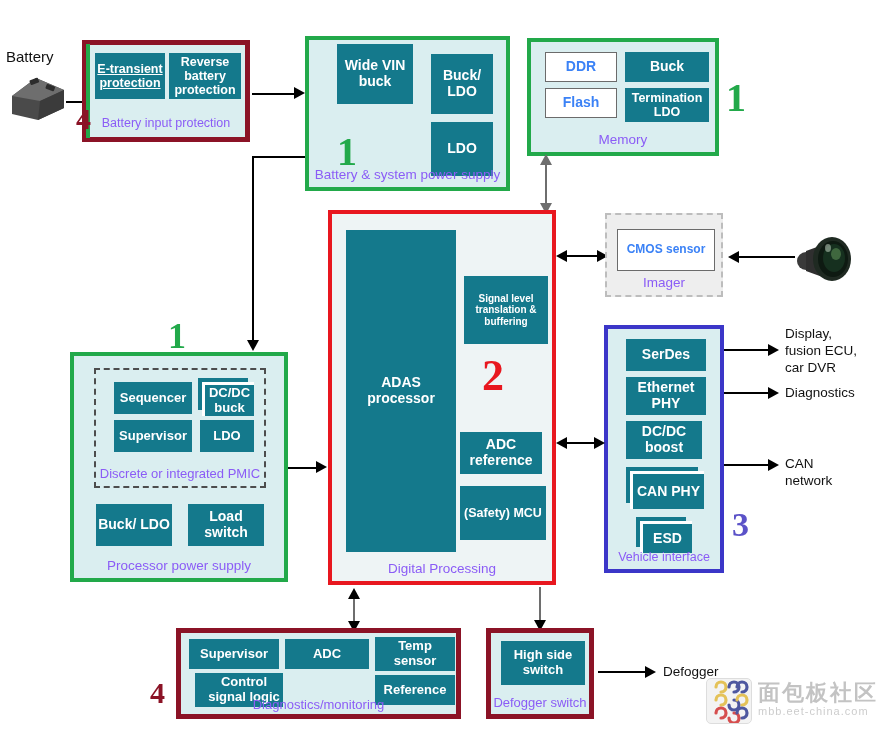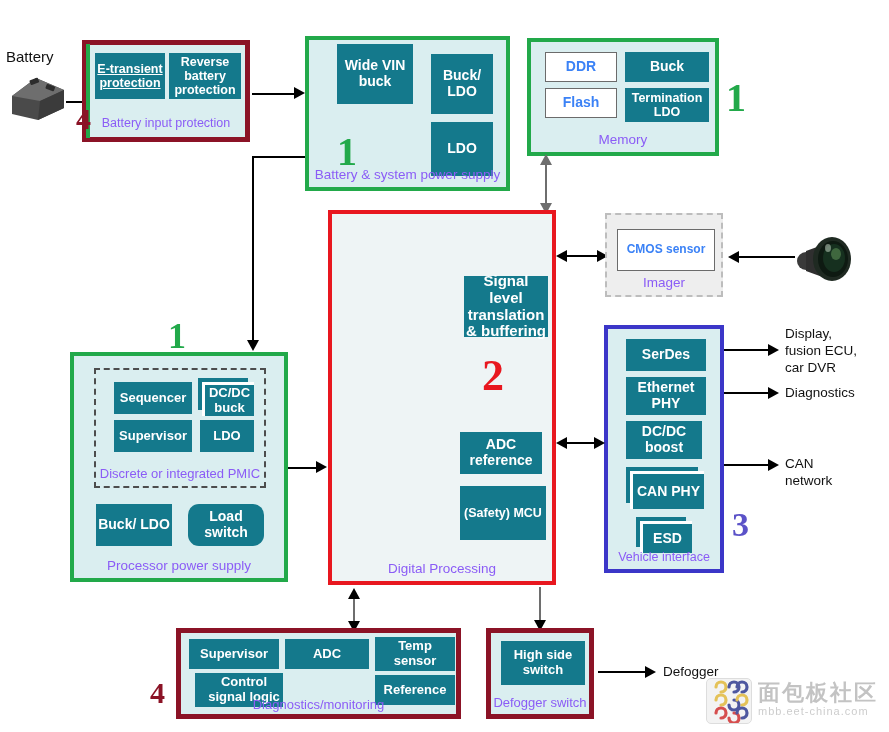--- a/index.html
+++ b/index.html
@@ -107,21 +107,22 @@
     <div class="blk" style="left:94px;top:46px;width:84px;height:34px;font-size:12.5px;">Termination LDO</div>
     <div class="caption">Memory</div>
   </div>
   <div class="num g" style="left:726px;top:78px;font-size:40px;">1</div>
 
   <div class="ln gray" style="left:545px;top:162px;width:2px;height:48px;"></div>
   <div class="arrowU gray" style="left:540px;top:154px;"></div>
   <div class="arrowD gray" style="left:540px;top:203px;"></div>
 
   <div class="group red" style="left:328px;top:210px;width:228px;height:375px;background:#eef4f5;">
-    <div class="blk" style="left:132px;top:62px;width:84px;height:61px;font-size:15px;">Signal level translation &amp; buffering</div>
+    <div class="blk" style="left:14px;top:16px;width:110px;height:322px;">ADAS processor</div>
+    <div class="blk" style="left:132px;top:62px;width:84px;height:68px;font-size:10px;">Signal level translation &amp; buffering</div>
     <div class="num r" style="left:148px;top:348px;font-size:44px;position:absolute;top:140px;left:150px;">2</div>
     <div class="blk" style="left:128px;top:218px;width:82px;height:42px;">ADC reference</div>
     <div class="blk" style="left:128px;top:272px;width:86px;height:54px;font-size:12.5px;">(Safety) MCU</div>
     <div class="caption">Digital Processing</div>
   </div>
 
   <div class="ln" style="left:288px;top:467px;width:34px;height:2px;"></div>
   <div class="arrowR" style="left:316px;top:461px;"></div>
 
   <div class="ln" style="left:562px;top:255px;width:40px;height:2px;"></div>
@@ -149,21 +150,21 @@
   <div class="num g" style="left:168px;top:318px;font-size:36px;">1</div>
   <div class="group green" style="left:70px;top:352px;width:218px;height:230px;">
     <div class="dashbox" style="left:20px;top:12px;width:172px;height:120px;">
       <div class="blk" style="left:18px;top:12px;width:78px;height:32px;font-size:13px;">Sequencer</div>
       <div class="blk stack" style="left:106px;top:12px;width:52px;height:34px;font-size:13px;">DC/DC buck</div>
       <div class="blk" style="left:18px;top:50px;width:78px;height:32px;font-size:13px;">Supervisor</div>
       <div class="blk" style="left:104px;top:50px;width:54px;height:32px;font-size:13px;">LDO</div>
       <div class="caption" style="font-size:13px;bottom:5px;">Discrete or integrated PMIC</div>
     </div>
     <div class="blk" style="left:22px;top:148px;width:76px;height:42px;">Buck/ LDO</div>
-    <div class="blk" style="left:114px;top:148px;width:76px;height:42px;border-radius:11px;">Load switch</div>
+    <div class="blk" style="left:114px;top:148px;width:76px;height:42px;">Load switch</div>
     <div class="caption">Processor power supply</div>
   </div>
 
   <div class="group blue" style="left:604px;top:325px;width:120px;height:248px;">
     <div class="blk" style="left:18px;top:10px;width:80px;height:32px;">SerDes</div>
     <div class="blk" style="left:18px;top:48px;width:80px;height:38px;">Ethernet PHY</div>
     <div class="blk" style="left:18px;top:92px;width:76px;height:38px;">DC/DC boost</div>
     <div class="blk stack" style="left:22px;top:142px;width:74px;height:38px;">CAN PHY</div>
     <div class="blk stack" style="left:32px;top:192px;width:52px;height:32px;">ESD</div>
     <div class="caption" style="font-size:12.5px;">Vehicle interface</div>

